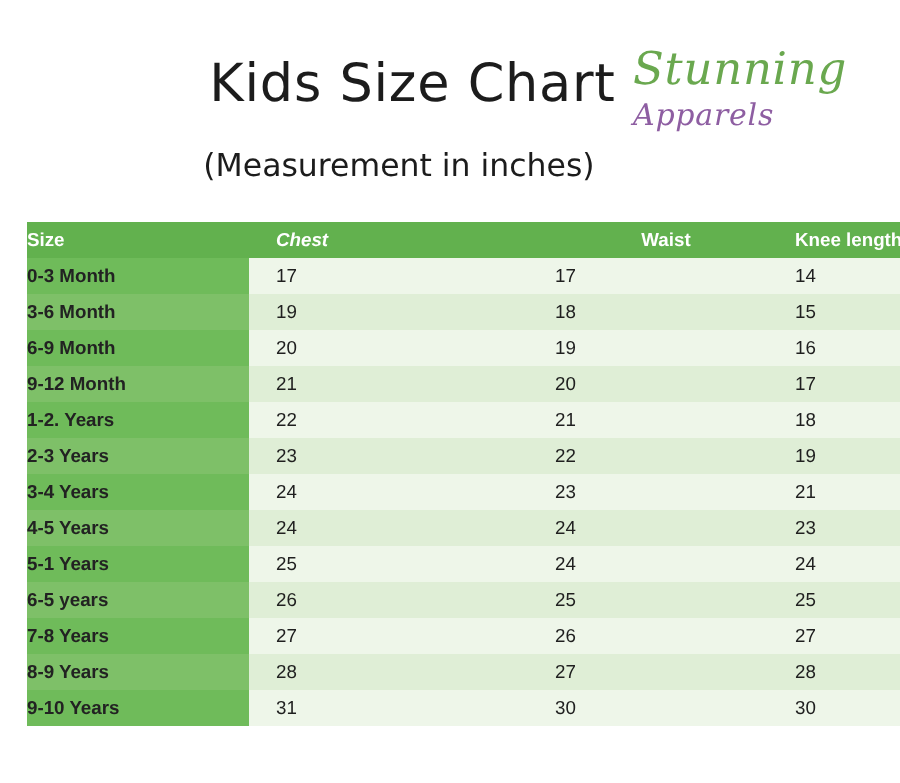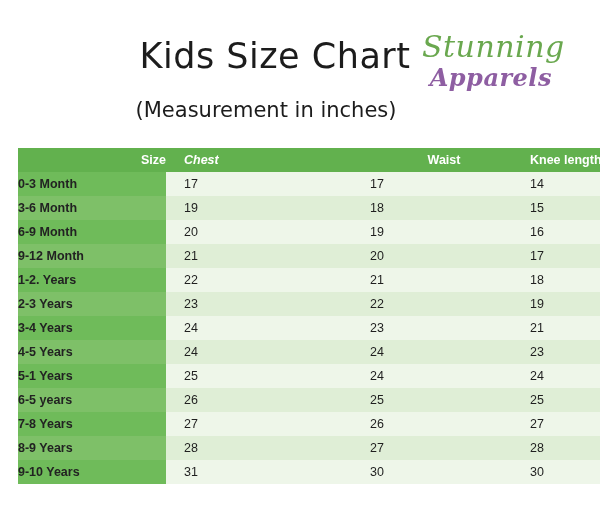--- a/index.html
+++ b/index.html
@@ -49,40 +49,39 @@
     font-size: 21px;
     color: #1c1c1c;
     padding-right: 68px;
     box-sizing: border-box;
   }
   .brand {
     position: absolute;
     right: 48px;
     top: 32px;
     width: 130px;
-    text-align: right;
+    text-align: left;
     line-height: 1;
   }
   .brand-name {
     font-family: "DejaVu Serif", serif;
     font-style: italic;
     font-size: 30px;
     color: #6aa84f;
     letter-spacing: 0.5px;
     display: block;
   }
   .brand-sub {
     font-family: "DejaVu Serif", serif;
     font-style: italic;
-    font-size: 24px;
+    font-size: 20px;
     color: #8e5ea2;
     display: block;
     margin-top: 4px;
     letter-spacing: 0.5px;
-    font-weight: bold;
   }
 
   
   .chart-wrap {
     position: absolute;
     left: 18px;
     top: 148px;
     width: 564px;
   }
   table.size-chart {
@@ -100,21 +99,21 @@
     vertical-align: middle;
   }
   thead th {
     background: #62b14e;
     color: #ffffff;
     font-weight: bold;
     font-size: 13px;
     height: 30px;
     padding-left: 10px;
   }
-  thead th.col-size { width: 148px; text-align: right; }
+  thead th.col-size { width: 148px; }
   thead th.col-chest { width: 148px; padding-left: 18px; font-style: italic; }
   thead th.col-waist { width: 148px; padding-left: 38px; text-align: center; }
   thead th.col-knee  { width: 120px; padding-left: 12px; }
 
   tbody td {
     padding-left: 10px;
     color: #1f1f1f;
   }
   tbody td.c-size {
     font-weight: bold;

